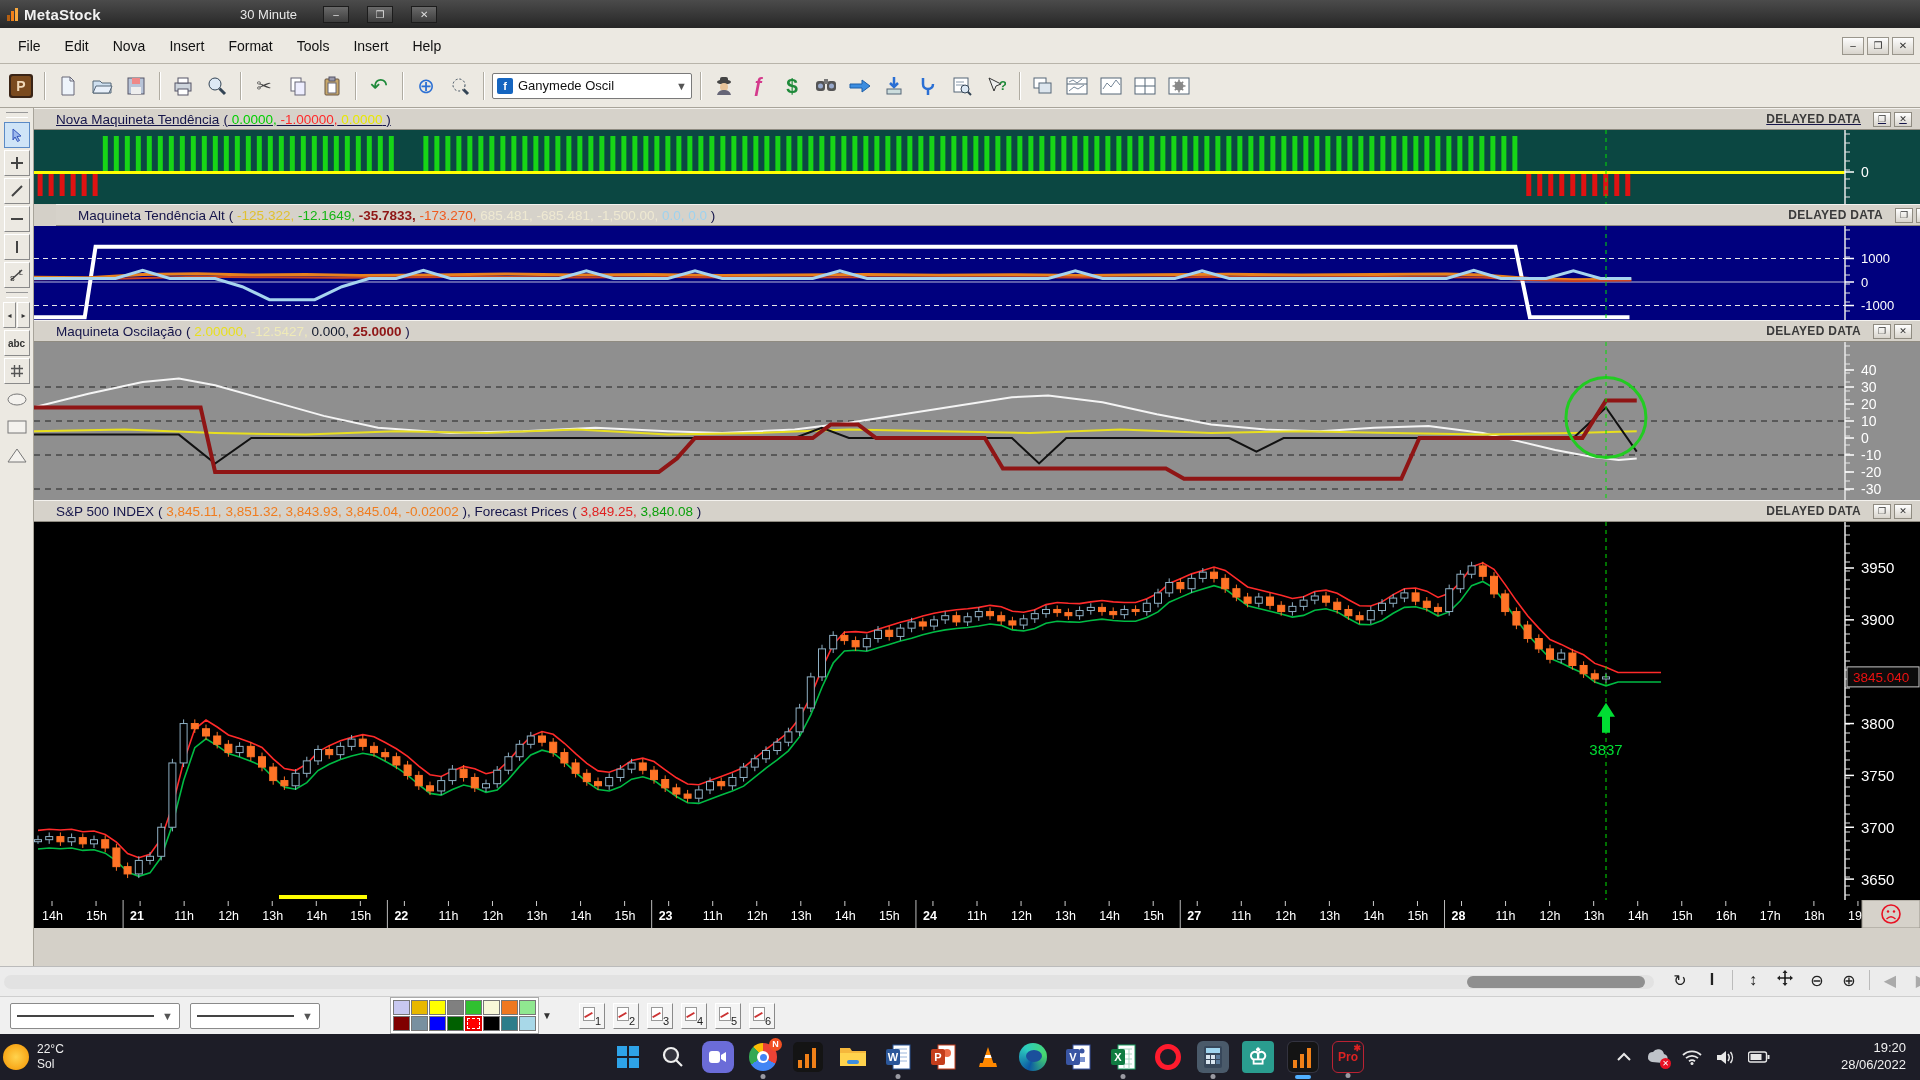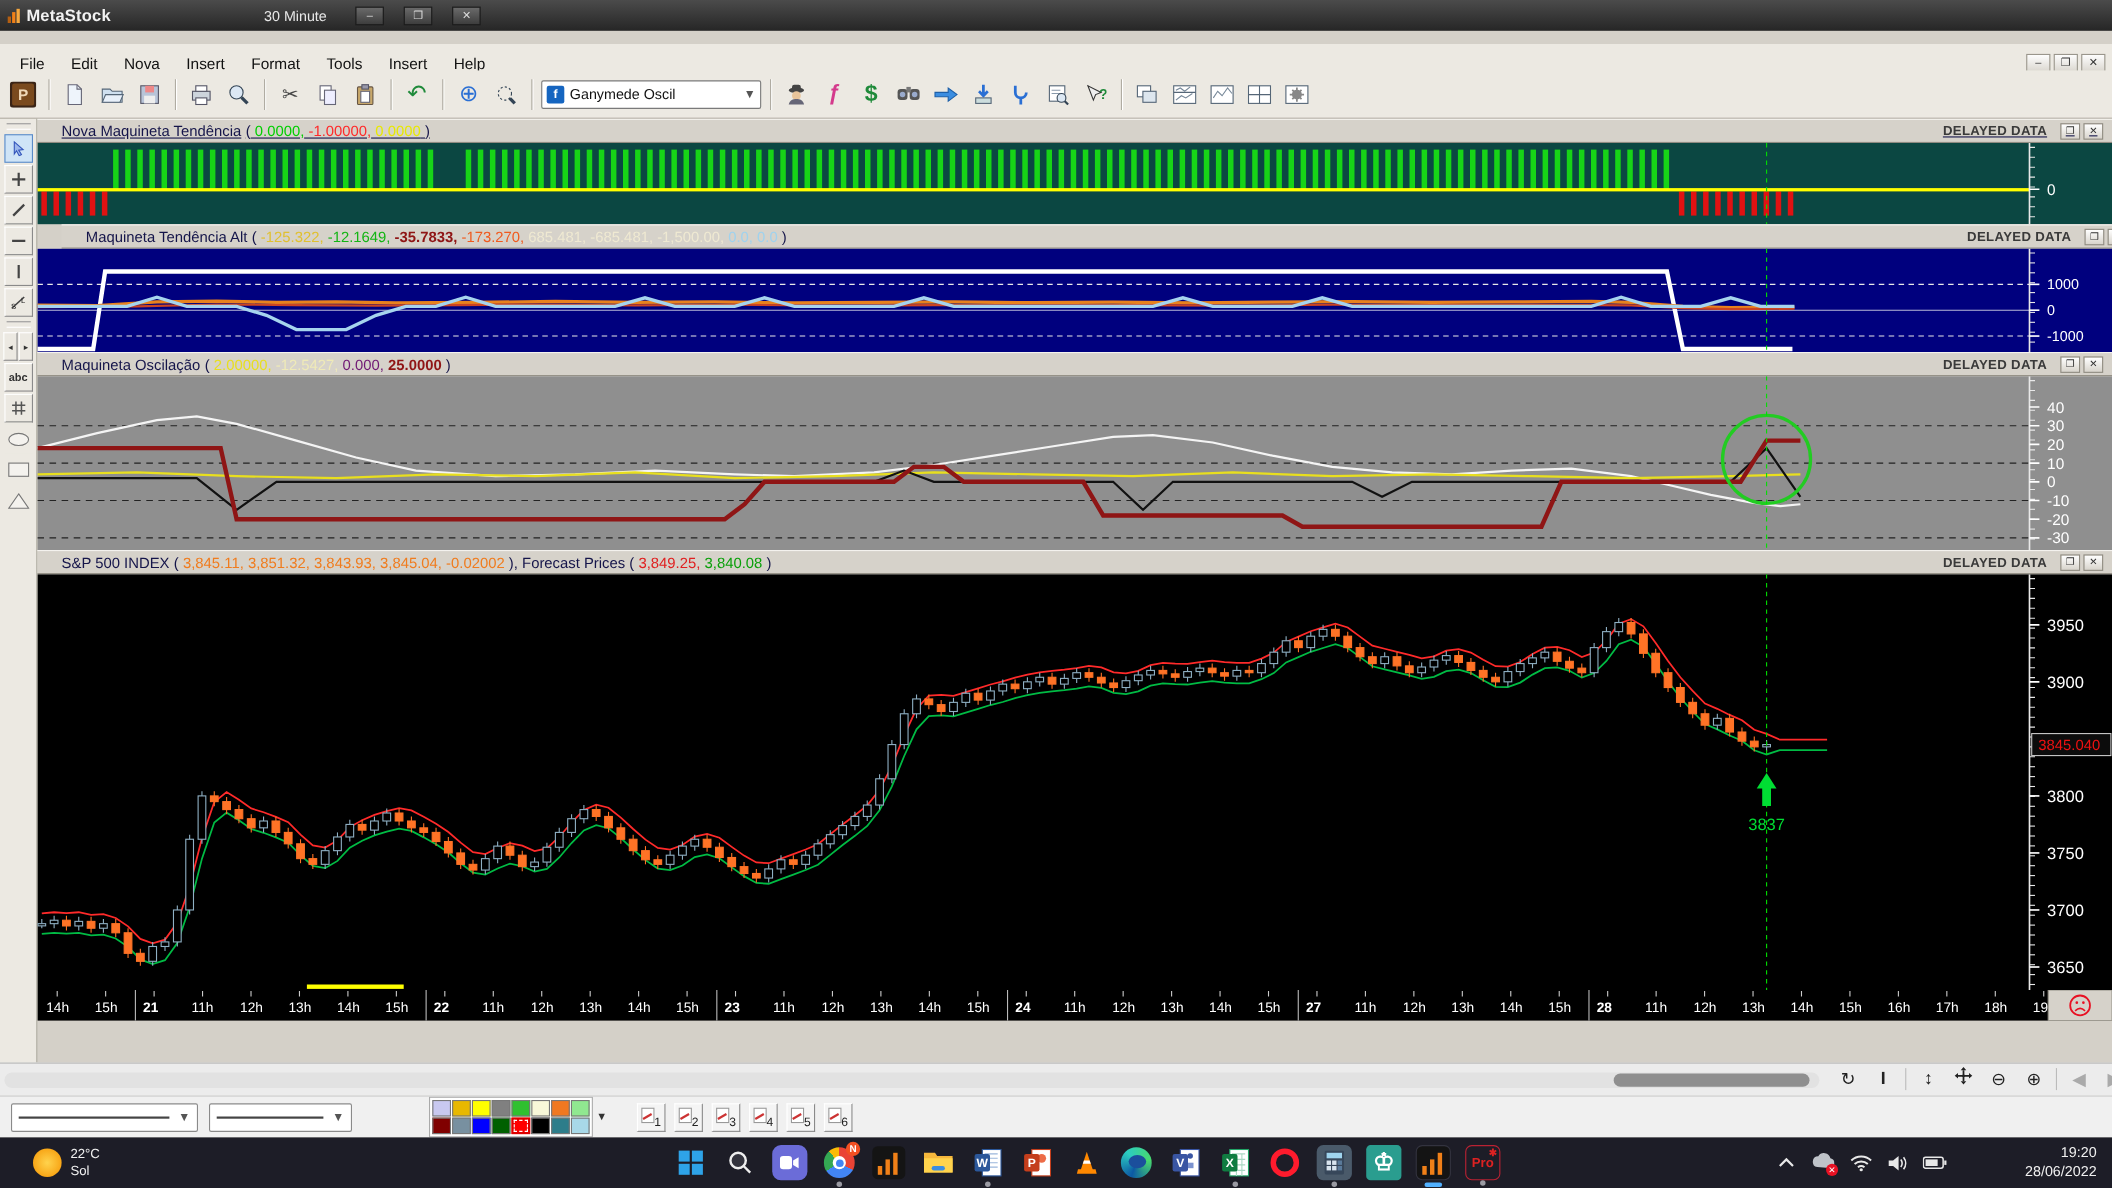--- a/index.html
+++ b/index.html
@@ -12,21 +12,21 @@
   .ts-logo{display:flex;align-items:center;gap:4px;padding-left:6px;width:240px;}
   .ts-logo .word{font-size:15px;font-weight:bold;color:#f2f2f2;letter-spacing:.2px;}
   .tb-title{flex:1;text-align:center;font-size:13px;color:#e8e8e8;}
   .tb-right{display:flex;align-items:center;gap:18px;padding-right:6px;}
   .tb-interval{font-size:13px;color:#e8e8e8;margin-right:8px;}
   .winbtn{width:26px;height:17px;background:linear-gradient(#6a6a6a,#3d3d3d);
     border:1px solid #1c1c1c;color:#ddd;font-size:10px;line-height:15px;text-align:center;}
 
   
   .menubar{position:absolute;left:0;top:28px;width:1920px;height:36px;background:#ece9e2;
-    border-bottom:1px solid #b8b4aa;display:flex;align-items:center;padding:0 6px;margin-top:12px;}
+    border-bottom:1px solid #b8b4aa;display:flex;align-items:center;padding:0 6px;}
   .menu-item{font-size:14px;color:#111;padding:4px 12px;}
   .menubar .child-controls{margin-left:auto;display:flex;gap:3px;}
   .cw-btn{width:22px;height:18px;border:1px solid #9a968c;background:linear-gradient(#fdfdfd,#d8d4cc);
     font-size:10px;text-align:center;line-height:16px;color:#333;}
 
   
   .toolbar{position:absolute;left:0;top:64px;width:1920px;height:44px;background:#ece9e2;
     border-bottom:1px solid #a8a49a;display:flex;align-items:center;gap:4px;padding:0 6px;}
   .tbtn{width:30px;height:30px;display:flex;align-items:center;justify-content:center;
     border:1px solid transparent;border-radius:2px;}
@@ -88,21 +88,21 @@
   .numbtns{display:flex;gap:8px;margin-left:14px;}
   .numbtn{width:26px;height:26px;border:1px solid;border-color:#fff #8a8a8a #8a8a8a #fff;background:#f4f4f4;
     position:relative;font-size:11px;color:#222;display:flex;align-items:center;justify-content:center;}
   .numbtn .sq{position:absolute;left:3px;top:3px;width:12px;height:14px;background:#fff;border:1px solid #999;}
   .numbtn .mark{position:absolute;left:4px;top:10px;width:9px;height:2px;background:#c33;transform:rotate(-30deg);}
   .numbtn .n{position:absolute;right:3px;bottom:1px;}
 
   
   .taskbar{position:absolute;left:0;top:1034px;width:1920px;height:46px;background:#1d1d27;
     display:flex;align-items:center;color:#fff;}
-  .weather{display:flex;align-items:center;gap:8px;padding-left:30px;width:200px;}
+  .weather{display:flex;align-items:center;gap:8px;padding-left:3px;width:200px;}
   .sun{width:26px;height:26px;border-radius:50%;background:radial-gradient(#ffd34d,#f59300);}
   .wtxt{font-size:12px;line-height:1.25;color:#f0f0f0;}
   .tb-icons{position:absolute;left:612px;display:flex;align-items:center;gap:13px;}
   .appico{width:32px;height:32px;border-radius:6px;display:flex;align-items:center;justify-content:center;
     position:relative;font-weight:bold;}
   .appico .dot{position:absolute;bottom:-6px;left:50%;transform:translateX(-50%);
     width:5px;height:5px;border-radius:3px;background:#9a9aa2;}
   .appico .pill{position:absolute;bottom:-6px;left:50%;transform:translateX(-50%);
     width:16px;height:4px;border-radius:2px;background:#51b0ff;}
   .appico.active{background:#33333f;}
@@ -581,21 +581,21 @@
           <text x="1827" y="37.18" fill="#fff" font-size="13" font-family="Liberation Sans, sans-serif">1000</text>
           <line x1="1811" y1="56" x2="1820" y2="56" stroke="#fff" stroke-width="1.5"></line>
           <text x="1827" y="60.68" fill="#fff" font-size="13" font-family="Liberation Sans, sans-serif">0</text>
           <line x1="1811" y1="79.5" x2="1820" y2="79.5" stroke="#fff" stroke-width="1.5"></line>
           <text x="1827" y="84.18" fill="#fff" font-size="13" font-family="Liberation Sans, sans-serif">-1000</text>
         </svg>
     </div>
 
     <div class="phead" style="top:212px;">
       <span>Maquineta Oscilação</span>
-      <span class="vals"><span style="color:#15154a">(</span><span style="color:#e8df1e;font-weight:normal"> 2.00000,</span><span style="color:#efeab8;font-weight:normal"> -12.5427,</span><span style="color:#701a75;font-weight:normal"> 0.000,</span><span style="color:#8f1515;font-weight:bold"> 25.0000</span><span style="color:#15154a"> )</span></span>
+      <span class="vals"><span style="color:#15154a">(</span><span style="color:#e8df1e;font-weight:normal"> 2.00000,</span><span style="color:#efeab8;font-weight:normal"> -12.5427,</span><span style="color:#0f172a;font-weight:normal"> 0.000,</span><span style="color:#8f1515;font-weight:bold"> 25.0000</span><span style="color:#15154a"> )</span></span>
       <span class="delayed">DELAYED DATA</span>
       <span class="hbtns">
           <span class="hbtn">❐</span>
           <span class="hbtn">✕</span>
         </span>
     </div>
     <div class="pbody" style="top:234px;height:158px;">
       <svg id="svg-p3" width="1886" height="158">
           <rect x="0" y="0" width="1886" height="158" fill="#8f8f8f"></rect>
           <polyline points="0,45 1811,45" fill="none" stroke="#222" stroke-width="1" stroke-dasharray="6,5"></polyline>

